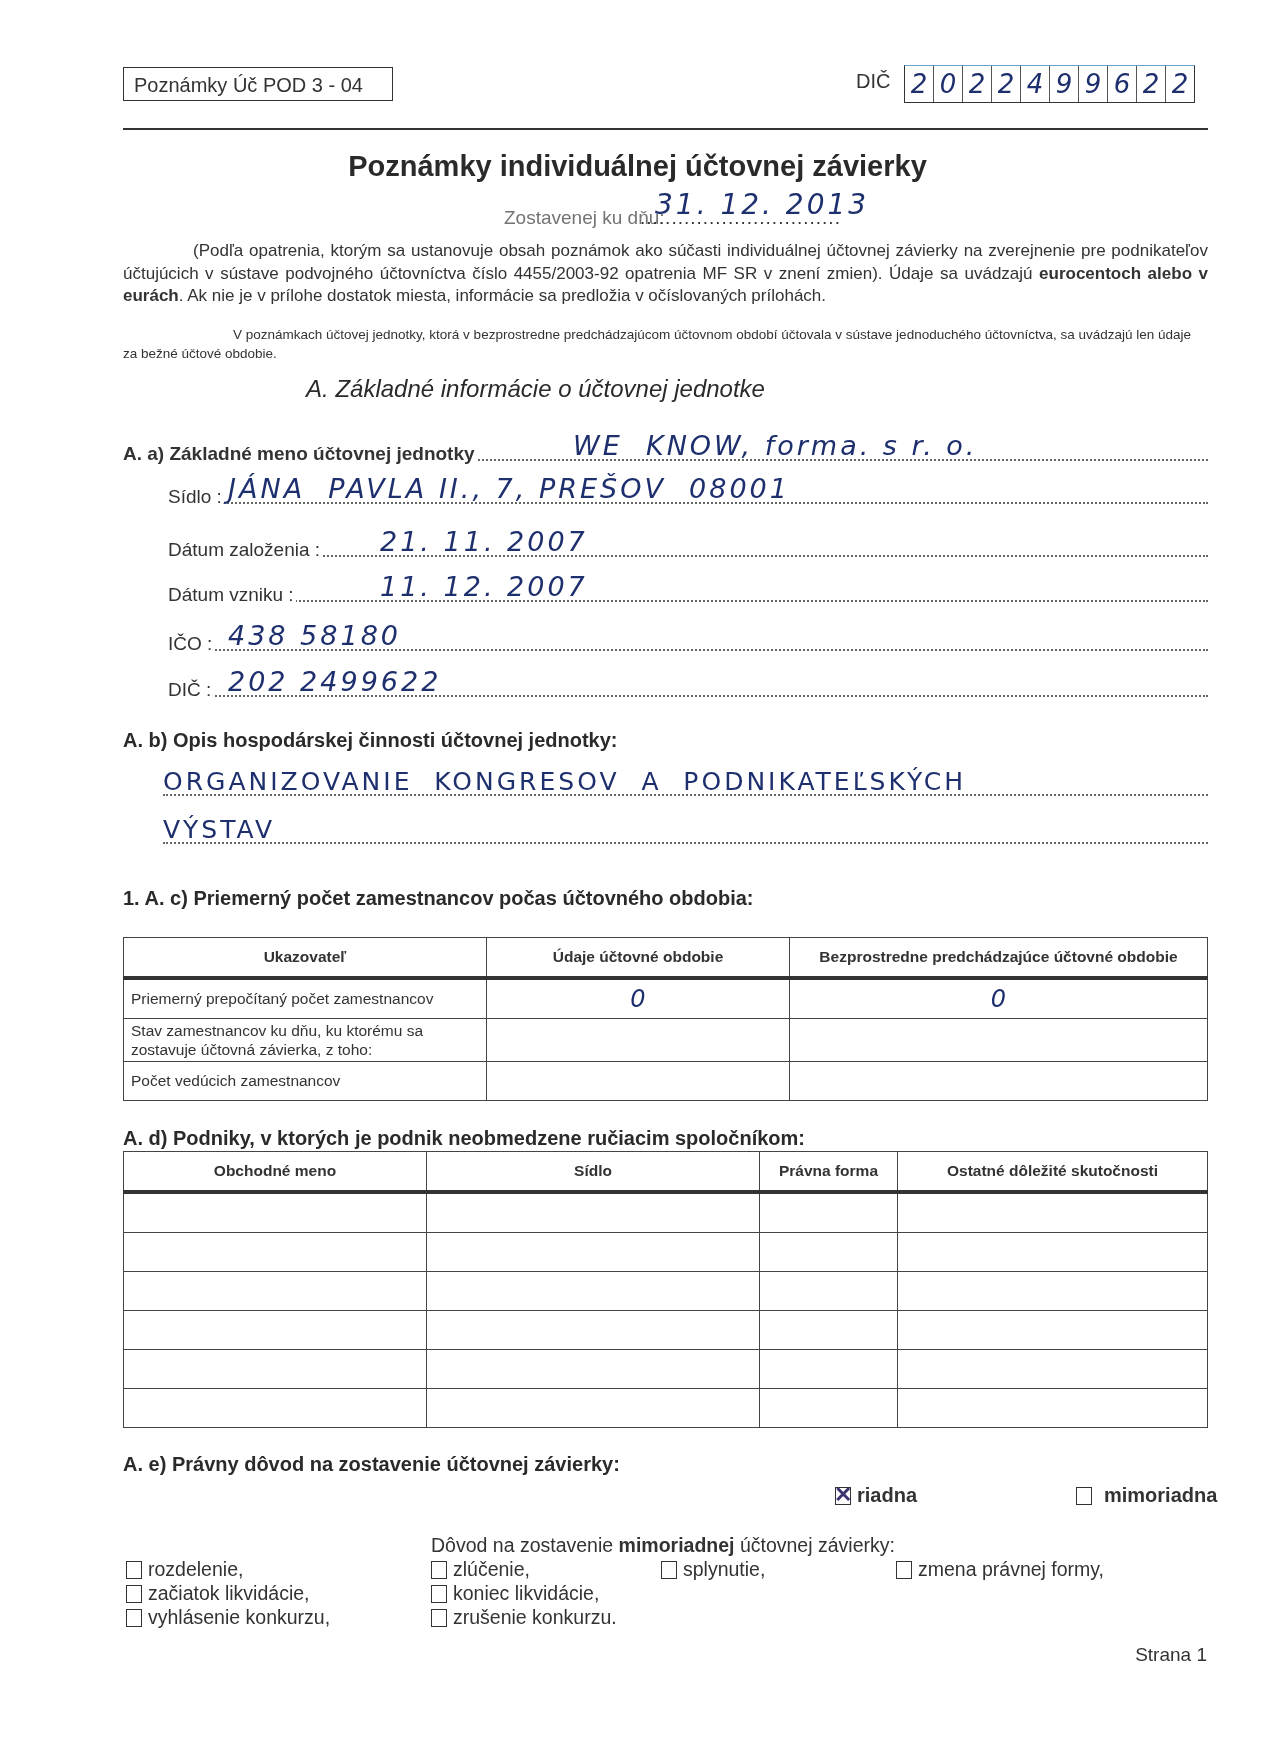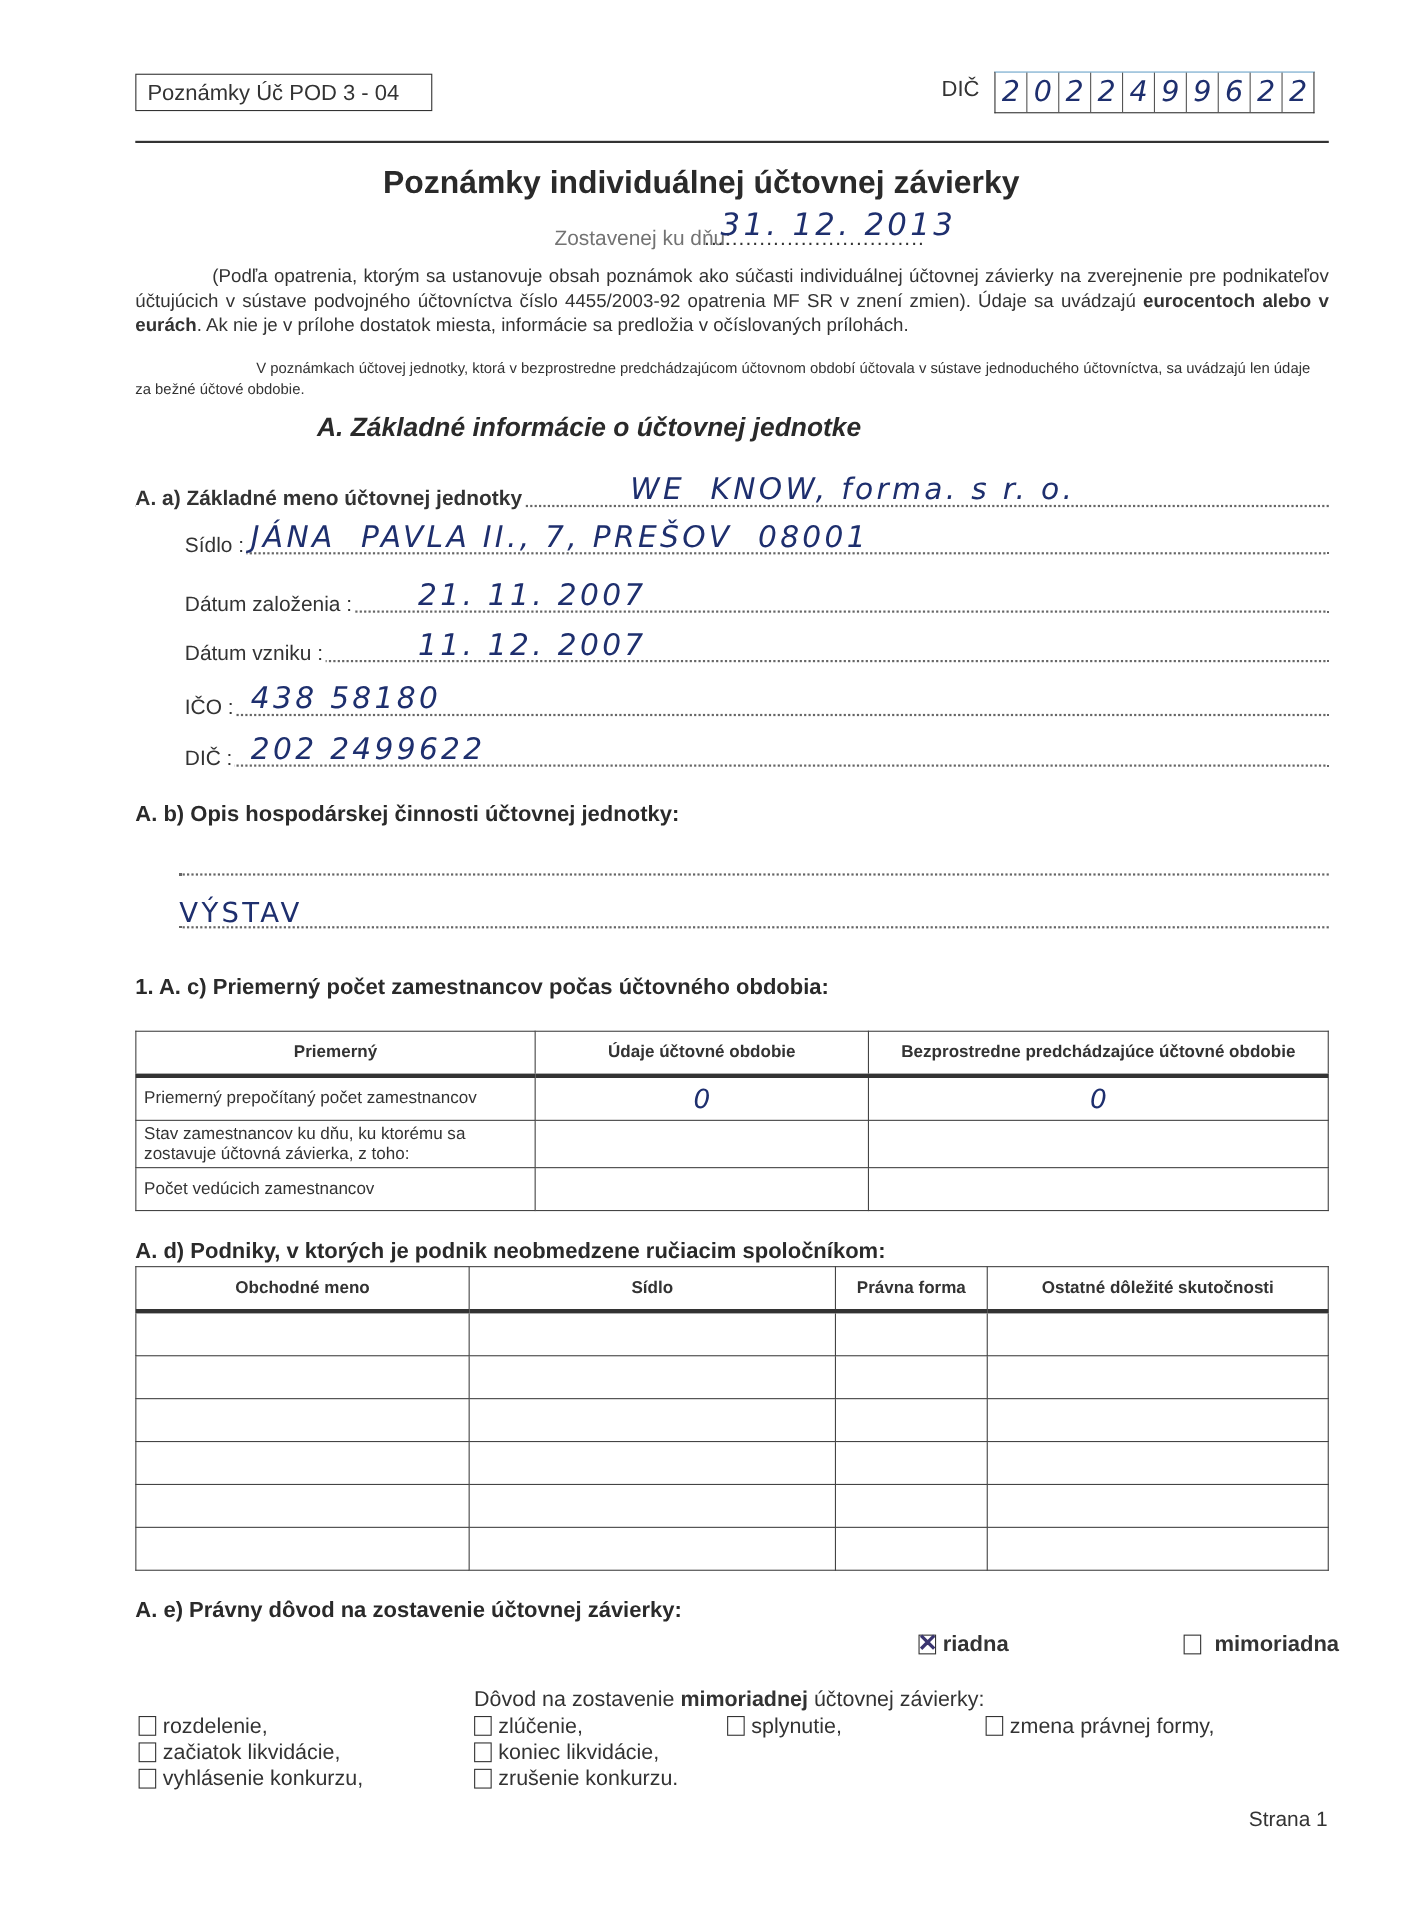--- a/index.html
+++ b/index.html
@@ -20,21 +20,21 @@
 
   .main-title { left: 0; width: 1275px; top: 150px; text-align: center; font-size: 29px; font-weight: bold; color:#2a2a2a; }
   .zost-label { left: 504px; top: 207px; font-size: 19px; color:#737373; }
   .zost-dots { left: 640px; top: 207px; font-size: 19px; letter-spacing: 1px; color:#333; }
   .zost-val { left: 655px; top: 188px; font-size: 28px; }
 
   .para1 { left: 123px; top: 240px; width: 1085px; font-size: 17px; line-height: 22.5px; text-align: justify; color:#333; }
   .para1 .indent { display:inline-block; width: 70px; }
   .para2 { left: 123px; top: 325px; width: 1085px; font-size: 13.5px; line-height: 19px; color:#333; }
 
-  .sec-a-title { left: 0; width: 1071px; top: 375px; text-align: center; font-size: 24px; font-weight: bold; font-style: italic; color:#2a2a2a; }
+  .sec-a-title { left: 0; width: 1071px; top: 375px; text-align: center; font-size: 24px; font-weight: normal; font-style: italic; color:#2a2a2a; }
 
   .field-row { position: absolute; left: 123px; width: 1085px; height: 30px; }
   .field-label { position: absolute; bottom: 2px; font-size: 19px; color:#333; background:#fff; padding-right:2px; }
   .field-label.bold { font-weight: bold; }
   .field-dots { position: absolute; left: 0; right: 0; bottom: 6px; border-bottom: 2px dotted #666; }
   .field-val { position: absolute; bottom: 6px; font-size: 27px; white-space: pre; }
 
   .sec-title { font-size: 20px; font-weight: bold; color:#2a2a2a; }
 
   
@@ -108,31 +108,32 @@
 </div>
 <div class="field-row" style="top:673px">
   <div class="field-dots" style="left:45px"></div>
   <div class="field-label" style="left:45px">DIČ :</div>
   <div class="field-val hand" style="left:105px">202 2499622</div>
 </div>
 
 <div class="abs sec-title" style="left:123px;top:729px">A. b) Opis hospodárskej činnosti účtovnej jednotky:</div>
 <div class="field-row" style="top:772px;left:163px;width:1045px">
   <div class="field-dots"></div>
+  <div class="field-val hand" style="left:0;font-style:normal;font-size:25px">ORGANIZOVANIE  KONGRESOV  A  PODNIKATEĽSKÝCH</div>
 </div>
 <div class="field-row" style="top:820px;left:163px;width:1045px">
   <div class="field-dots"></div>
   <div class="field-val hand" style="left:0;font-style:normal;font-size:25px">VÝSTAV</div>
 </div>
 
 <div class="abs sec-title" style="left:123px;top:887px">1. A. c) Priemerný počet zamestnancov počas účtovného obdobia:</div>
 <table class="grid emp" style="left:123px;top:937px;width:1085px">
   <tbody>
       <tr>
-    <th style="width:360px">Priemerný</th>
+    <th style="width:360px">Ukazovateľ</th>
     <th style="width:300px">Údaje účtovné obdobie</th>
     <th>Bezprostredne predchádzajúce účtovné obdobie</th>
   </tr>
   <tr>
     <td>Priemerný prepočítaný počet zamestnancov</td>
     <td class="c">0</td>
     <td class="c">0</td>
   </tr>
   <tr>
     <td style="height:38px;line-height:19px">Stav zamestnancov ku dňu, ku ktorému sa zostavuje účtovná závierka, z toho:</td>

